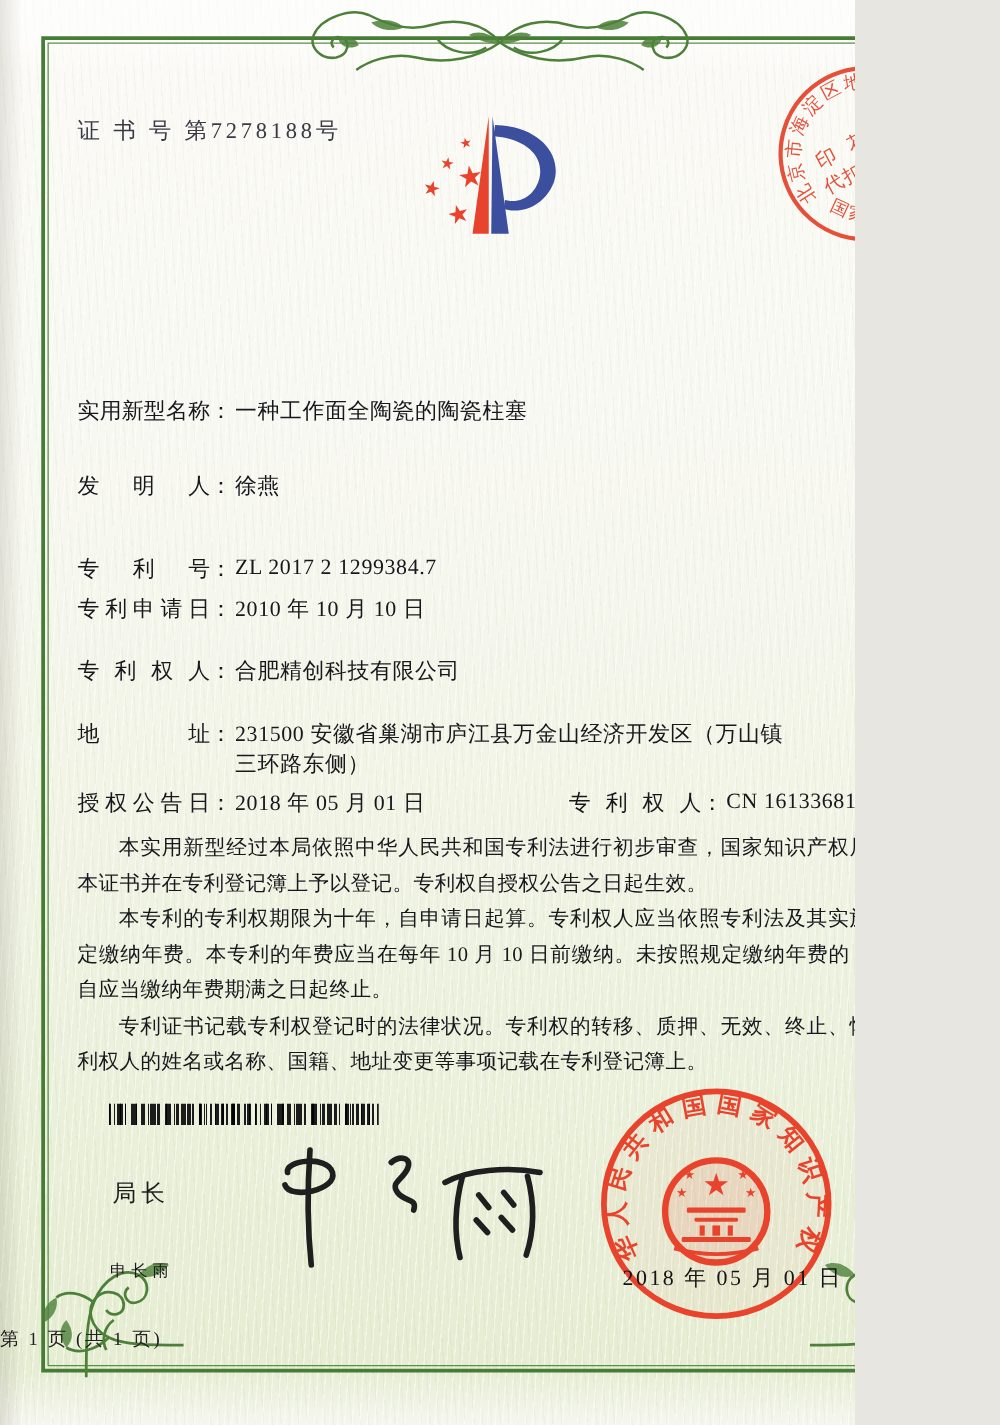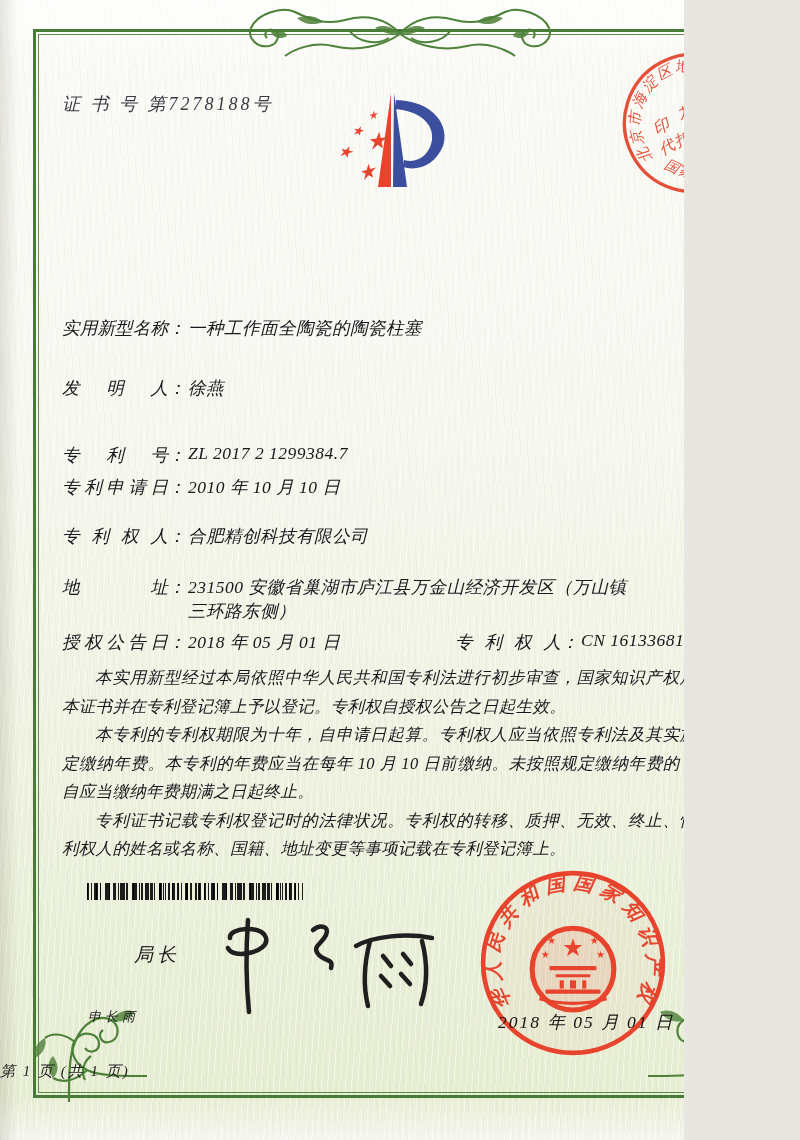--- a/index.html
+++ b/index.html
@@ -4,21 +4,20 @@
 <style>
   * { margin:0; padding:0; box-sizing:border-box; }
   html,body { width:800px; height:1140px; }
   body {
     font-family:"Liberation Serif","DejaVu Serif",serif;
     background:#e8e6e1;
   }
   .page {
     position:relative; width:684px; height:1140px; overflow:hidden;
     background:linear-gradient(180deg,#fbfaf6 0%,#f8f8f2 30%,#f2f4e6 55%,#eaf0da 78%,#e6edd2 96%,#f6f6f0 100%);
-    font-style:italic;
   }
   
   .page::before {
     content:""; position:absolute; inset:0; pointer-events:none;
     background:
       repeating-linear-gradient(94deg, rgba(255,255,255,.45) 0 1px, rgba(255,255,255,0) 1px 6px),
       repeating-linear-gradient(86deg, rgba(120,150,90,.05) 0 1px, rgba(255,255,255,0) 1px 7px);
   }
   
   .page::after {
@@ -49,21 +48,21 @@
   .frow2 { position:absolute; white-space:nowrap; }
   .paras { left:62px; top:664px; width:686px; font-size:16.5px; line-height:28.5px; color:#17171c; text-align:justify; }
   .paras p { text-indent:2em; margin:0; letter-spacing:.3px; }
   .barcode {
     left:87px; top:883px; width:216px; height:17px;
     background:
       repeating-linear-gradient(90deg,#1c1c1c 0 2px, transparent 2px 4px, #1c1c1c 4px 5px, transparent 5px 9px),
       repeating-linear-gradient(90deg,#1c1c1c 0 1px, transparent 1px 7px, #1c1c1c 7px 10px, transparent 10px 13px);
     background-blend-mode:multiply;
   }
-  .director-label { left:90px; top:942px; font-size:19px; letter-spacing:4px; color:#1b1b1b; font-family:"Liberation Sans","DejaVu Sans",sans-serif;margin-left:44px; }
+  .director-label { left:90px; top:942px; font-size:19px; letter-spacing:4px; color:#1b1b1b; font-family:"Liberation Sans","DejaVu Sans",sans-serif; }
   .director-name  { left:88px; top:1008px; font-size:13px; letter-spacing:4px; color:#1b1b1b; font-family:"Liberation Sans","DejaVu Sans",sans-serif; }
   .signature { left:210px; top:908px; width:250px; height:110px; }
   .seal { left:478px; top:868px; width:190px; height:190px; }
   .seal-date { left:498px; top:1010px; font-size:17.5px; letter-spacing:2px; color:#141414; z-index:3; }
   .footer { left:0; top:1062px; width:750px; text-align:left; font-size:15px; letter-spacing:2px; color:#222; }
   .tax-stamp { left:618px; top:48px; width:150px; height:150px; transform:rotate(-28deg); }
   .flourish-top { left:237px; top:8px; width:326px; height:52px; }
   .corner-br { left:648px; top:992px; width:116px; height:110px; }
   .corner-bl { left:31px; top:992px; width:116px; height:110px; transform:scaleX(-1); }
 </style>

